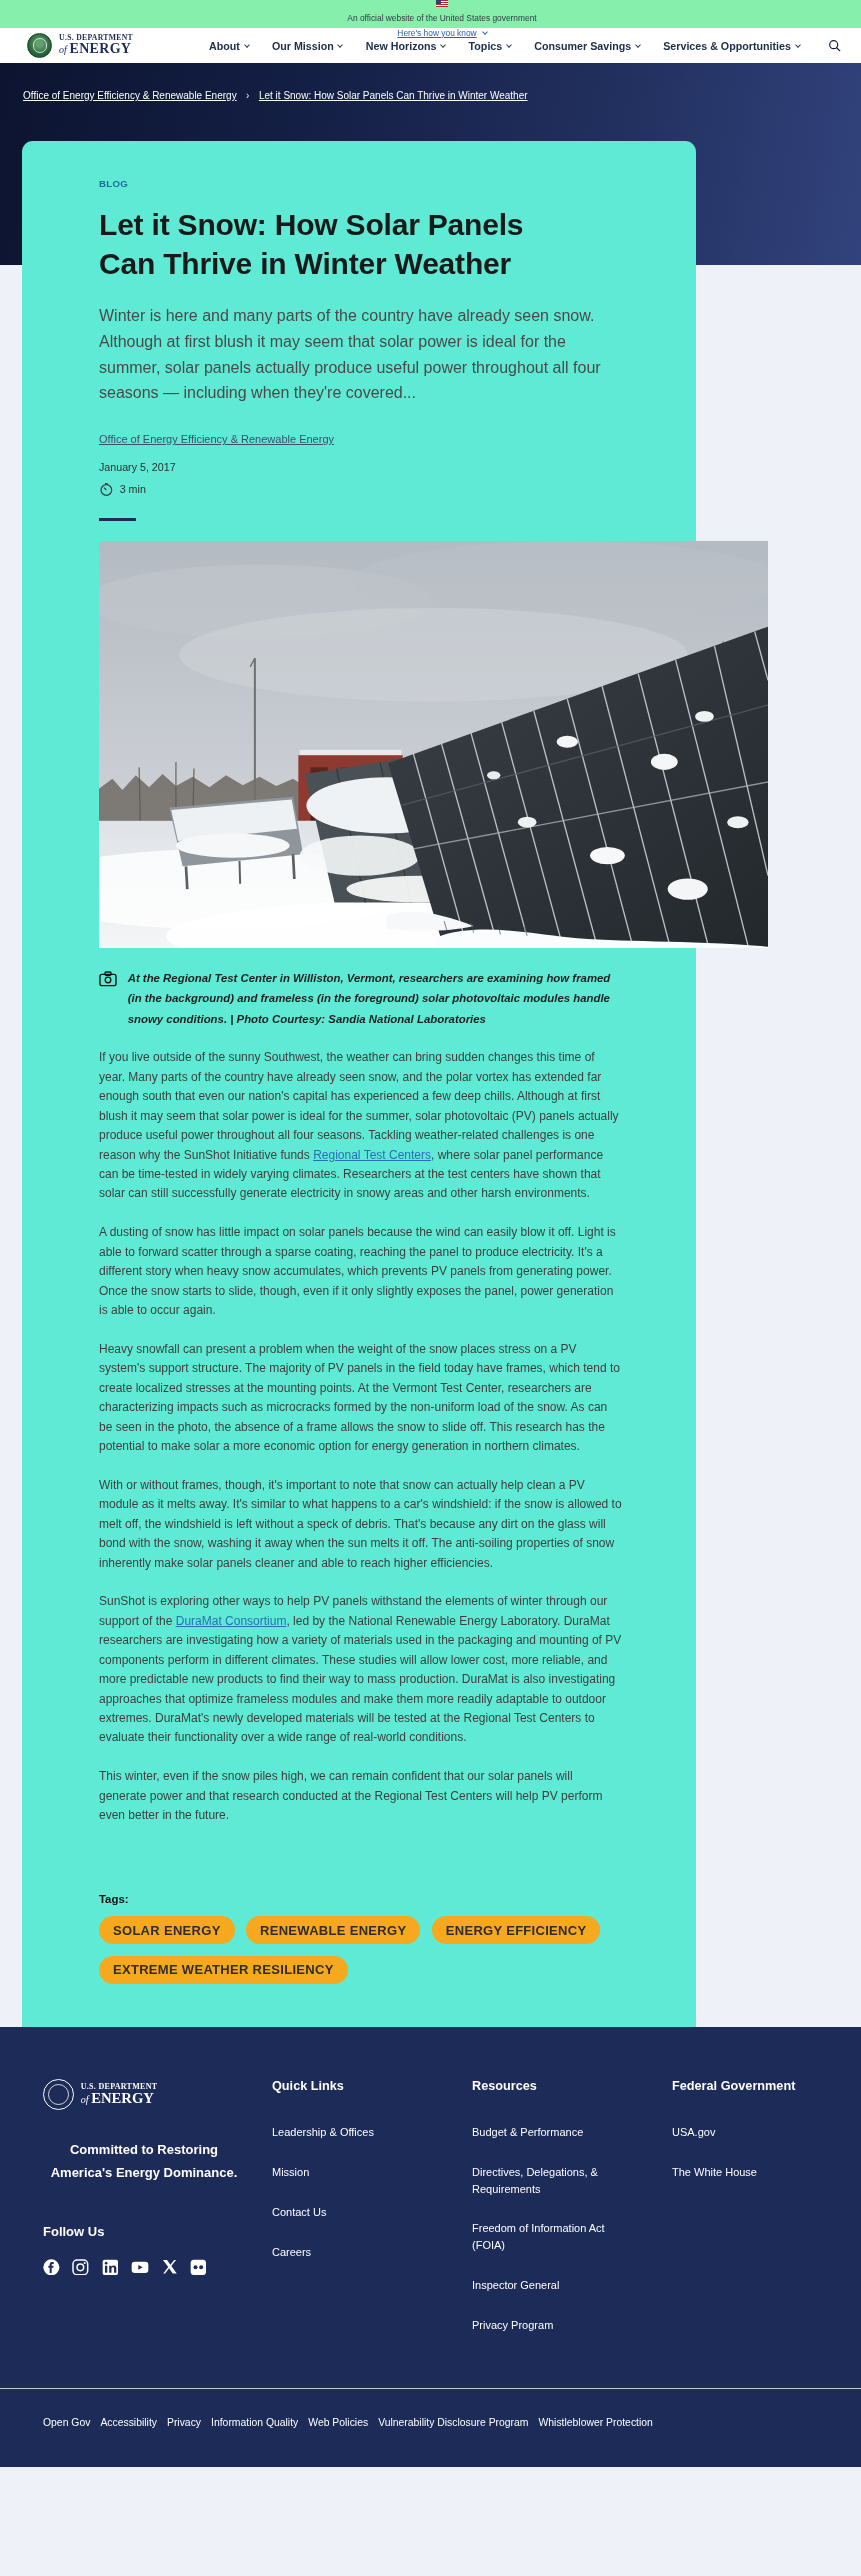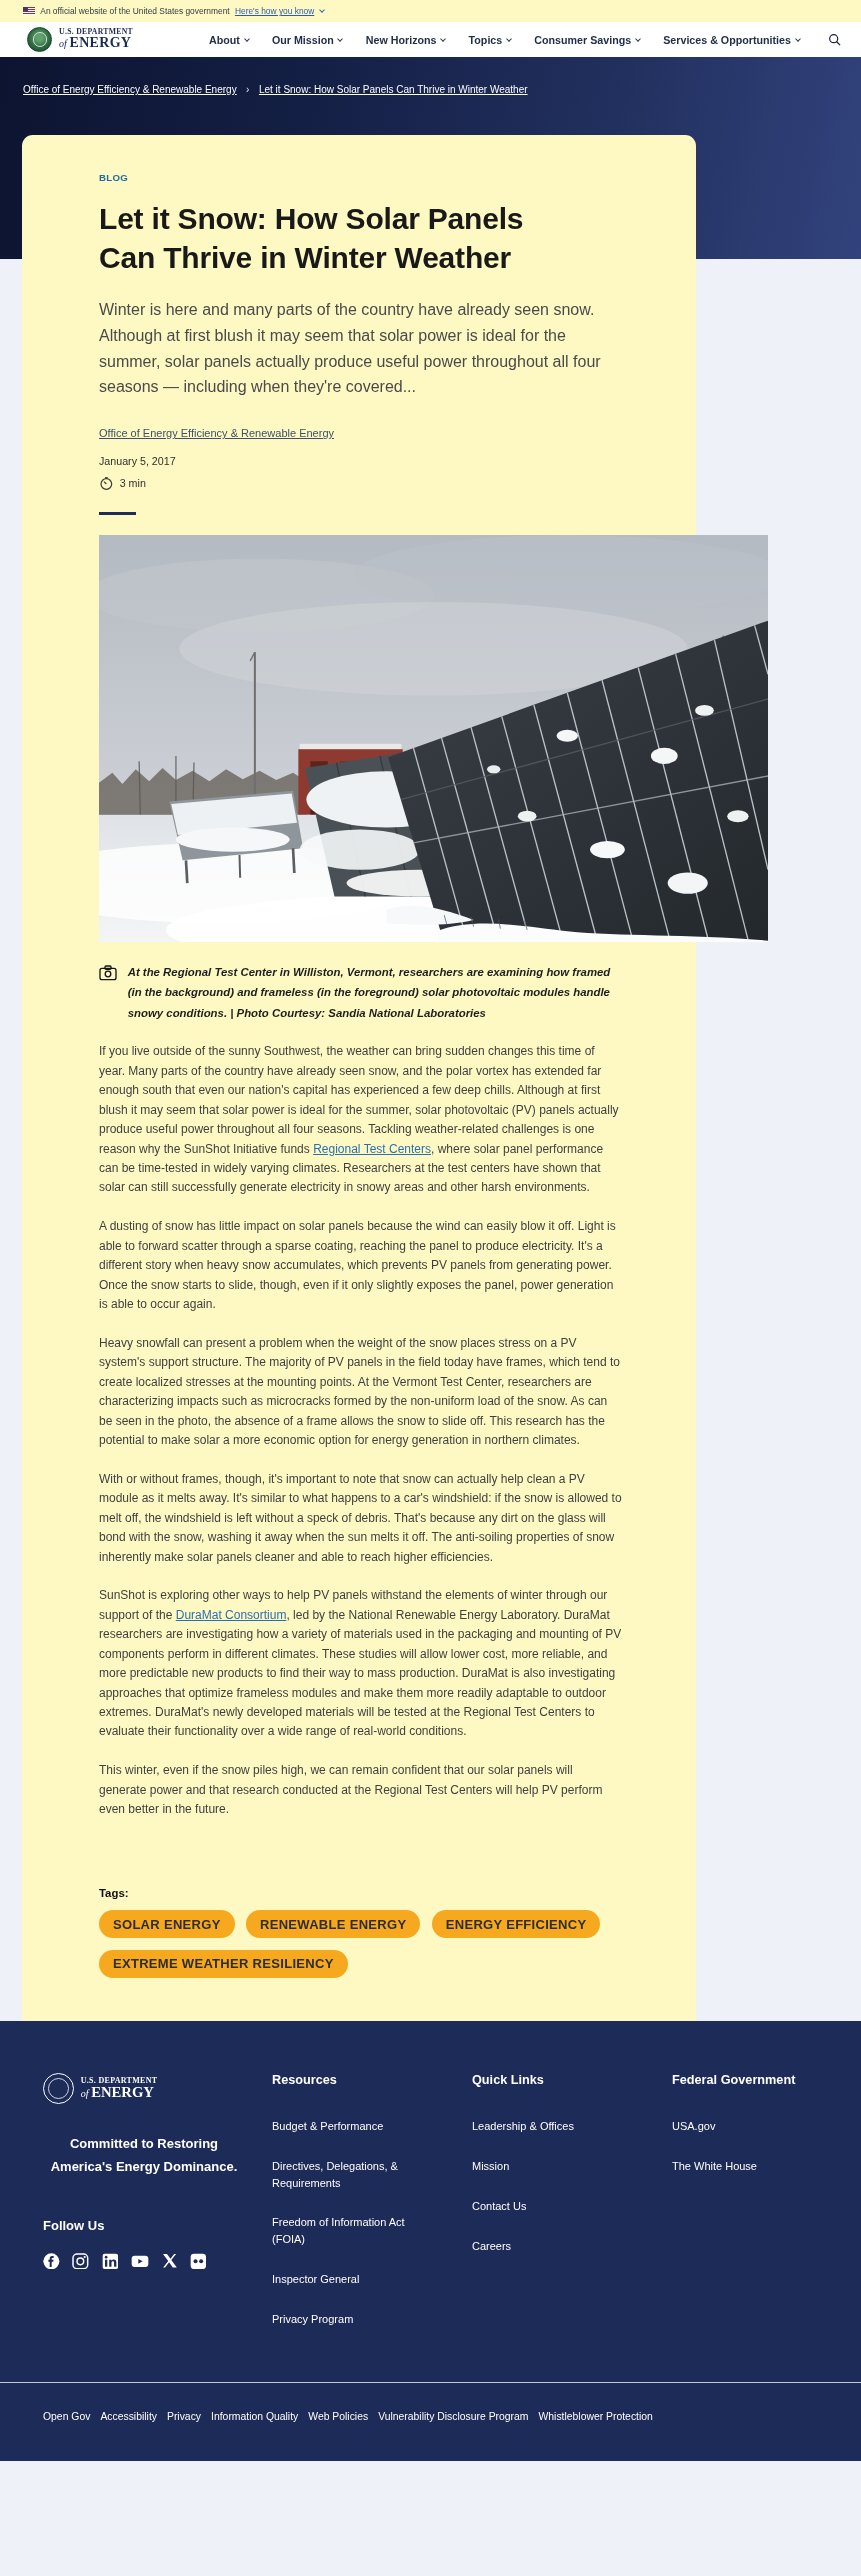--- a/index.html
+++ b/index.html
@@ -5,22 +5,22 @@
   * { box-sizing: border-box; }
   html, body { margin:0; padding:0; }
   body {
     width:861px;
     background:#eef1f7;
     font-family:"Liberation Sans", sans-serif;
     color:#333;
   }
   
   .gov-banner{
-    height:22px; background:#fef9c3; display:flex; align-items:center;
-    gap:5.3px; padding-left:23px; font-size:8.4px; color:#333a44;
+    height:28px; background:#86efac; display:flex; align-items:center;
+    gap:5.3px; padding-left:23px; font-size:8.4px; color:#333a44;flex-direction:column;
   }
   .flag{ width:12px; height:7.4px; position:relative; flex:0 0 auto;
     background:repeating-linear-gradient(180deg,#b22234 0 1.1px,#ffffff 1.1px 2.1px); }
   .flag::after{ content:''; position:absolute; left:0; top:0; width:5.3px; height:4px; background:#3c3b6e; }
   .banner-link{ color:#2a5db0; text-decoration:underline; display:inline-flex; align-items:center; gap:6px;}
   .chev{ width:4px; height:4px; border-right:1px solid currentColor; border-bottom:1px solid currentColor;
     display:inline-block; transform:rotate(45deg) translate(-0.7px,-0.7px); }
   
   .site-header{ height:35px; background:#ffffff; display:flex; align-items:center; padding:0 20px 0 27px; }
   .seal{ width:25.4px; height:25.4px; border-radius:50%; flex:0 0 auto;
@@ -36,21 +36,21 @@
     font-size:10.7px; font-weight:700; color:#20304a; }
   .nav-item{ display:inline-flex; align-items:center; gap:4.7px; cursor:pointer; }
   .search-btn{ margin-left:28px; display:flex; align-items:center; }
   
   .hero{ height:202px; background:linear-gradient(100deg,#0c1430 0%,#141f45 35%,#22305f 70%,#32427c 100%);
     padding:27px 0 0 23px; }
   .breadcrumb{ font-size:10px; color:#fff; }
   .breadcrumb a{ color:#fff; text-decoration:underline; }
   .crumb-sep{ margin:0 6.7px; color:#e8e8e8; }
   
-  .card{ width:674px; margin:-124px 24px 0 22px; background:#fef9c3;
+  .card{ width:674px; margin:-124px 24px 0 22px; background:#5eead4;
     border-radius:10.7px 10.7px 0 0; padding:37px 74px 43px 77px; }
   .kicker{ color:#1f6d9e; font-weight:700; font-size:9.7px; letter-spacing:0.3px; }
   .title{ font-size:30px; line-height:1.29; color:#191919; font-weight:700;
     margin:17.4px 0 19px; max-width:488px; letter-spacing:-0.2px; }
   .intro{ font-size:16px; line-height:1.62; color:#4a4a4a; margin:0 0 27px; max-width:669px; }
   .author-link{ display:inline-block; color:#3d4f6d; font-size:11px; text-decoration:underline; margin-bottom:16px; }
   .pub-date{ font-size:10.7px; color:#2f2f2f; margin-bottom:8.7px; }
   .readtime{ display:flex; align-items:center; gap:6px; font-size:10.7px; color:#2f2f2f; margin-bottom:21px; }
   .divider{ width:37px; height:3.3px; background:#1c2b57; margin-bottom:20px; }
   .photo{ width:669px; height:407px; display:block; background:#c7ccd1; }
@@ -353,33 +353,33 @@
           <svg width="16.7" height="16.7" viewBox="0 0 25 25">
             <rect x="1" y="1" width="23" height="23" rx="5" fill="#fff"></rect>
             <circle cx="8.3" cy="12.5" r="3" fill="#1c2b57"></circle>
             <circle cx="16.7" cy="12.5" r="3" fill="#1c2b57"></circle>
           </svg>
         </a>
       </div>
     </div>
     <div class="f-cols">
         <div class="f-col">
+          <h3>Quick Links</h3>
+          <a href="#">Leadership &amp; Offices</a>
+          <a href="#">Mission</a>
+          <a href="#">Contact Us</a>
+          <a href="#">Careers</a>
+        </div>
+        <div class="f-col">
           <h3>Resources</h3>
           <a href="#">Budget &amp; Performance</a>
           <a href="#">Directives, Delegations, &amp; Requirements</a>
           <a href="#">Freedom of Information Act (FOIA)</a>
           <a href="#">Inspector General</a>
           <a href="#">Privacy Program</a>
-        </div>
-        <div class="f-col">
-          <h3>Quick Links</h3>
-          <a href="#">Leadership &amp; Offices</a>
-          <a href="#">Mission</a>
-          <a href="#">Contact Us</a>
-          <a href="#">Careers</a>
         </div>
         <div class="f-col">
           <h3>Federal Government</h3>
           <a href="#">USA.gov</a>
           <a href="#">The White House</a>
         </div>
       </div>
   </div>
   <hr class="f-sep">
   <div class="f-bottom">

